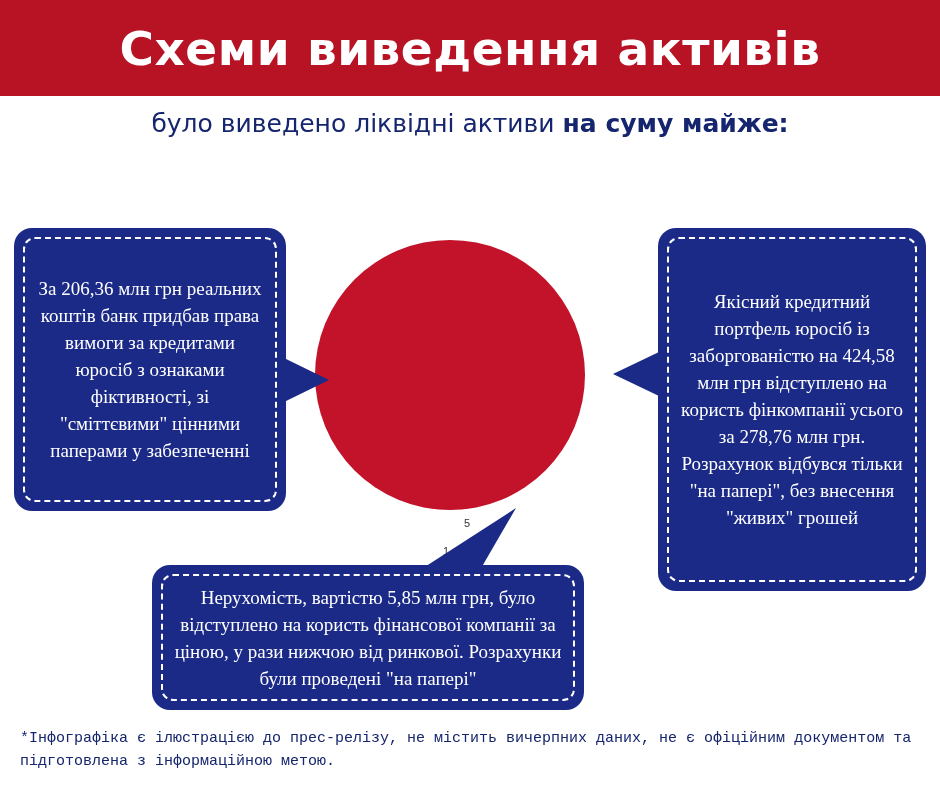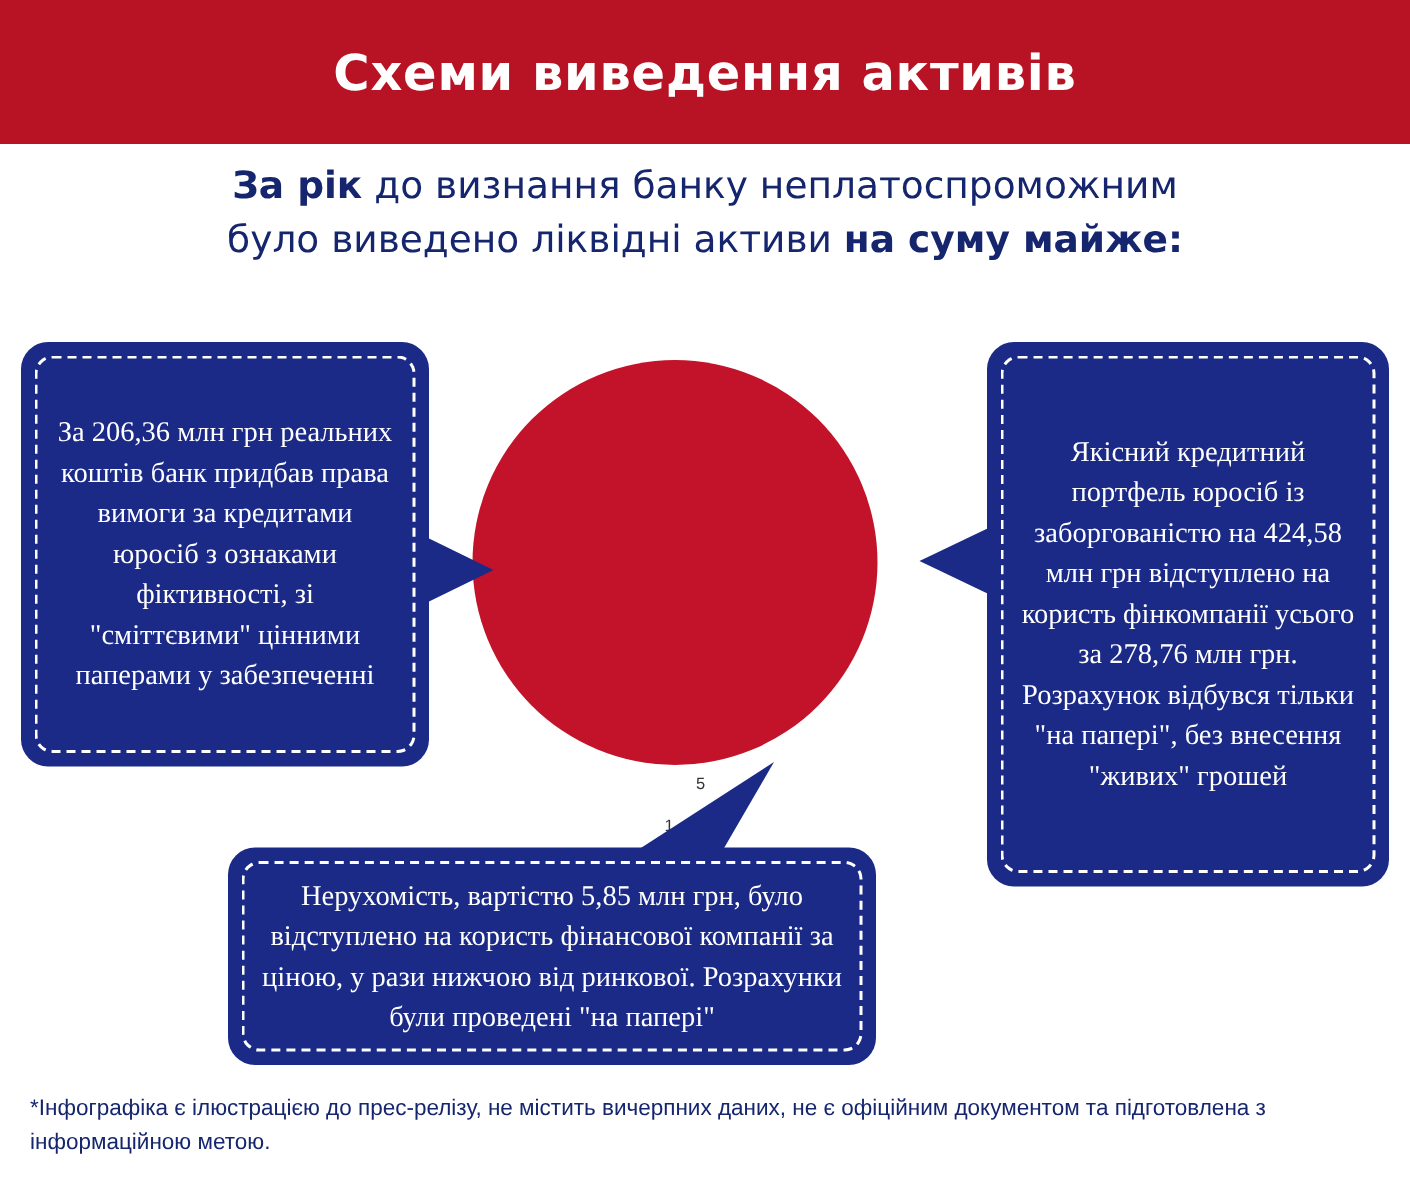--- a/index.html
+++ b/index.html
@@ -24,21 +24,21 @@
     height: 96px;
     background: #b71324;
     display: flex;
     align-items: center;
     justify-content: center;
   }
   .header-title {
     color: #ffffff;
     font-family: "DejaVu Sans", sans-serif;
     font-weight: bold;
-    font-size: 33px;
+    font-size: 47px;
     letter-spacing: 0.5px;
     line-height: 1;
     white-space: nowrap;
   }
 
   
   .subtitle {
     position: absolute;
     left: 0;
     top: 106px;
@@ -177,34 +177,33 @@
     height: 70px;
   }
 
   
   .footnote {
     position: absolute;
     left: 20px;
     top: 727px;
     width: 900px;
     color: #15256e;
-    font-family: Liberation Sans, sans-serif;
+    font-family: Liberation Mono, monospace;
     font-size: 15px;
     line-height: 23px;
   }
 </style>
 </head>
 <body>
 
 <div class="header-bar">
   <div class="header-title">Схеми виведення активів</div>
 </div>
 
 <div class="subtitle">
-  <span class="line"><b>За рік</b><span> до визнання банку неплатоспроможним</span></span>
   <span class="line"><span>було виведено ліквідні активи </span><b>на суму майже:</b></span>
 </div>
 
 <div class="donut-wrap">
   <div class="donut"></div>
 </div>
 <div class="micro-label micro-1">5</div>
 <div class="micro-label micro-2">1</div>
 
 <div class="pointer pointer-left"></div>

